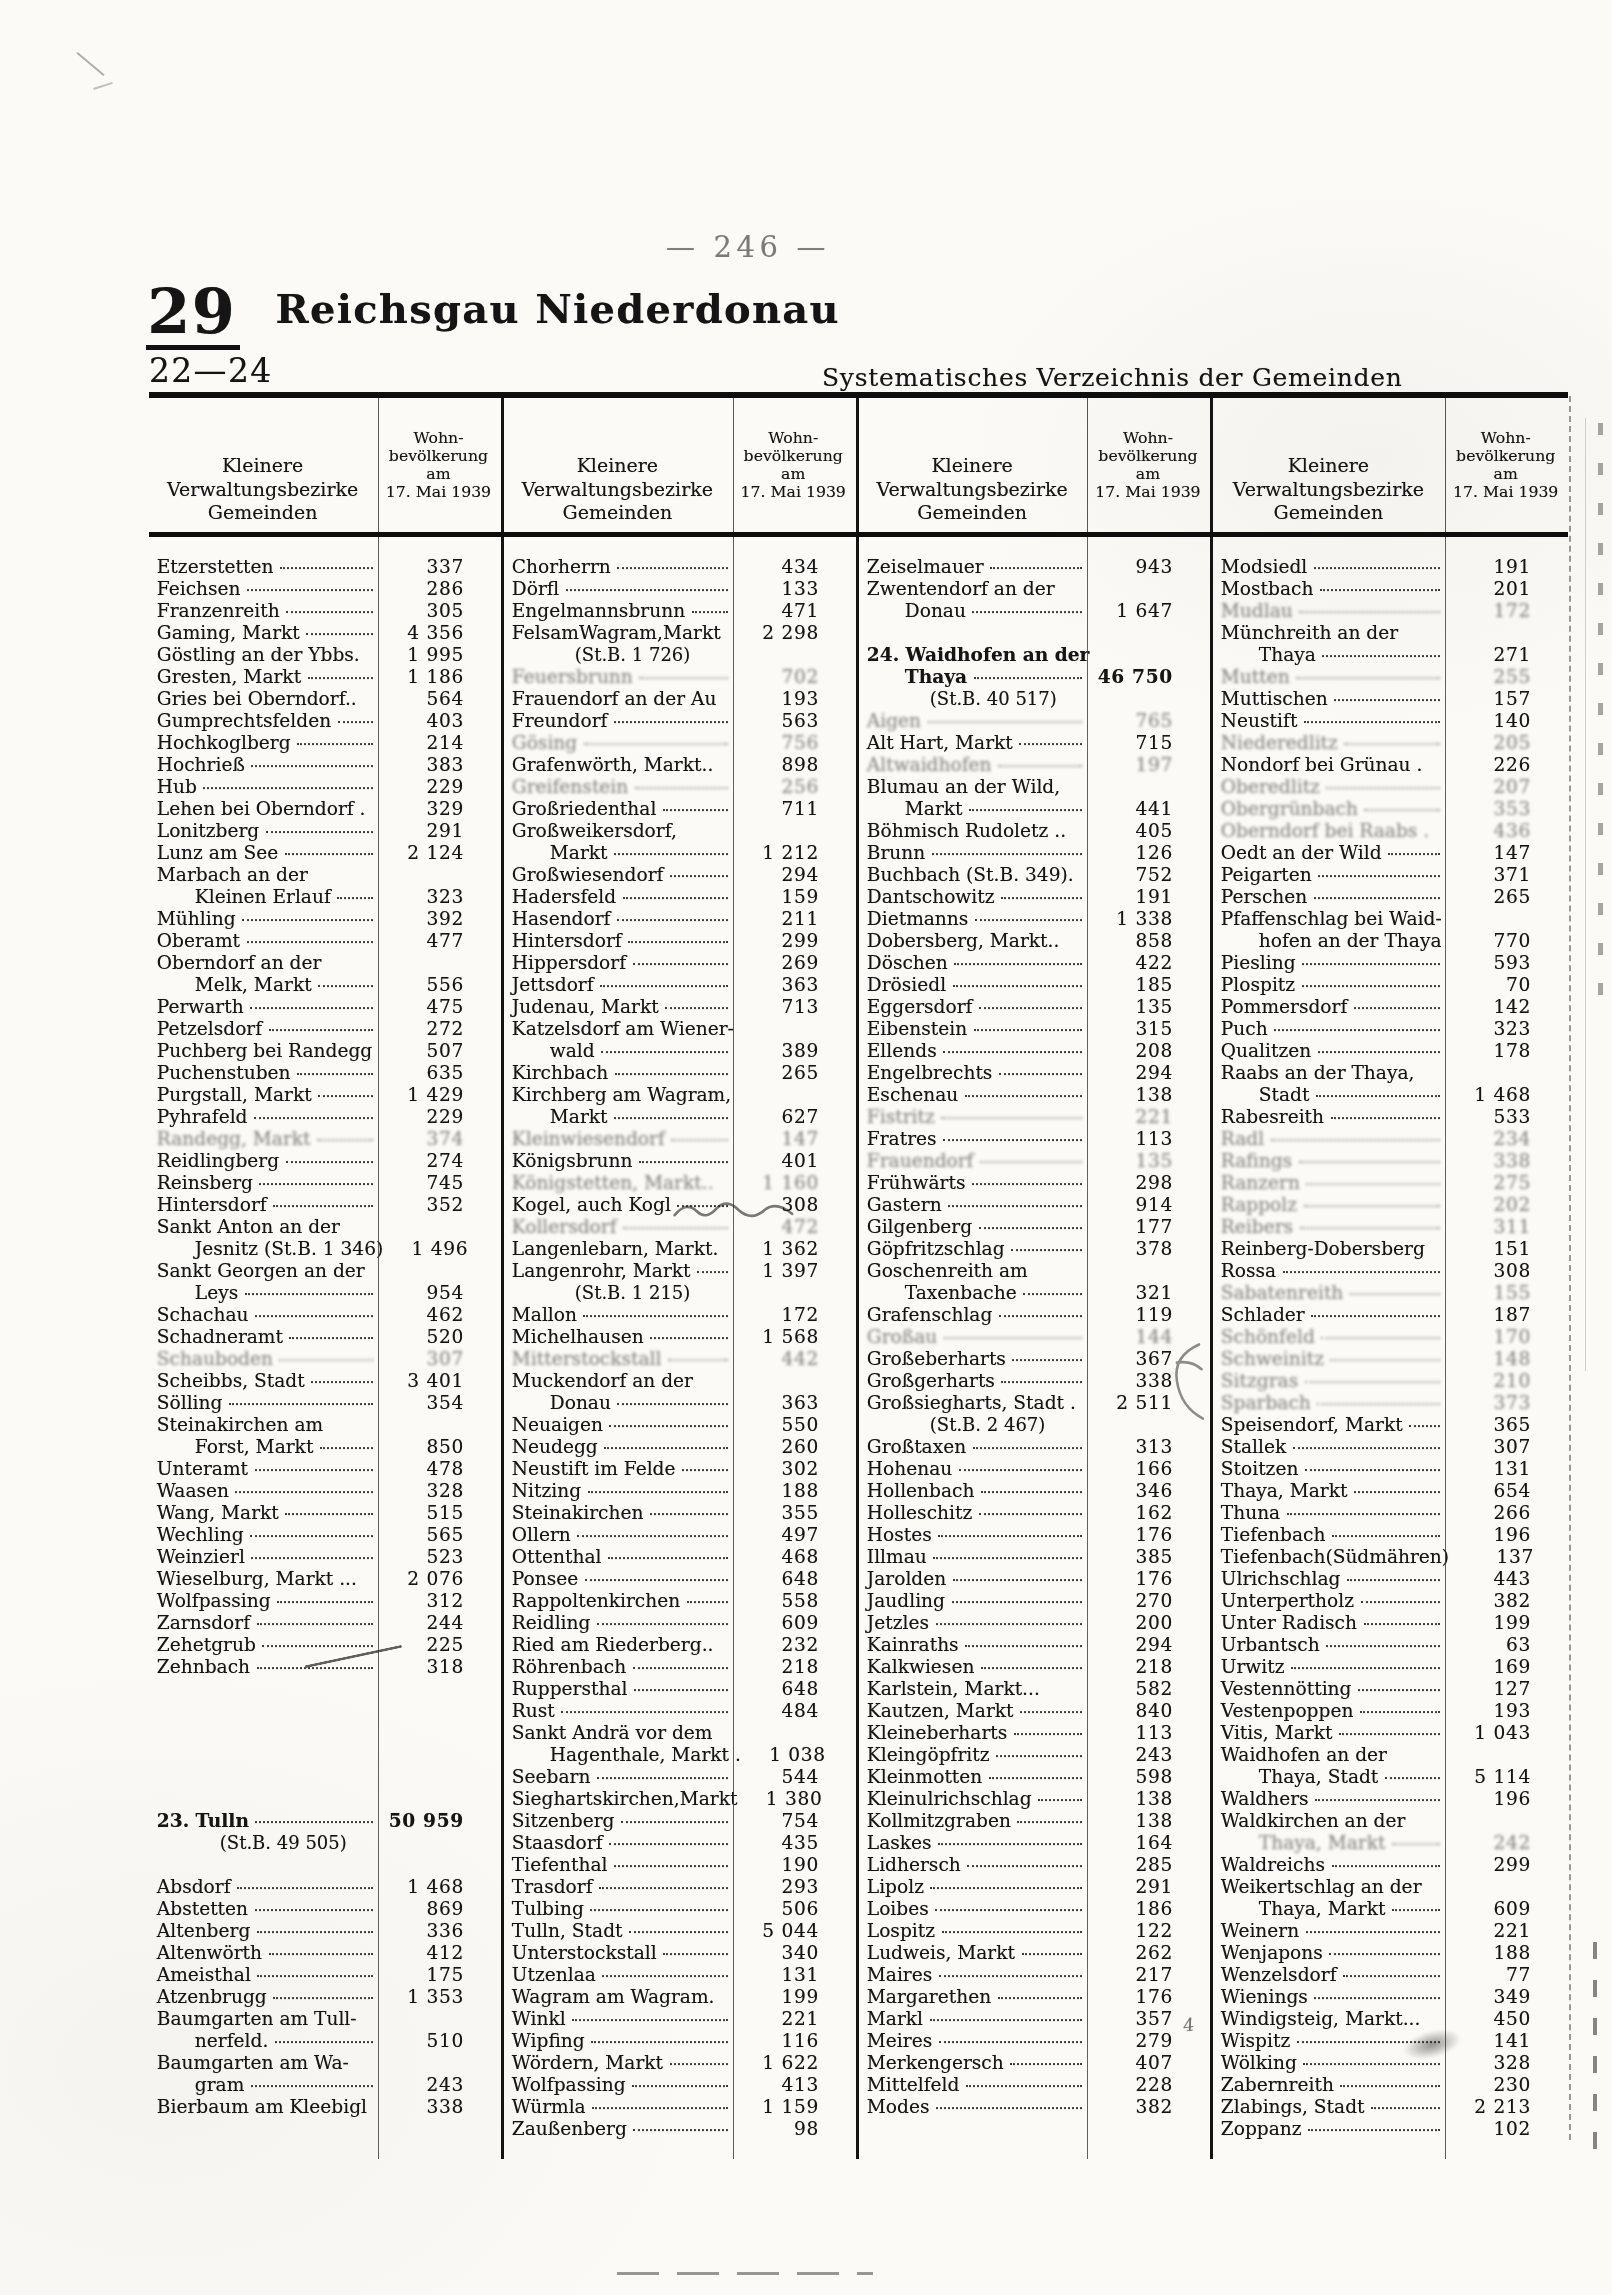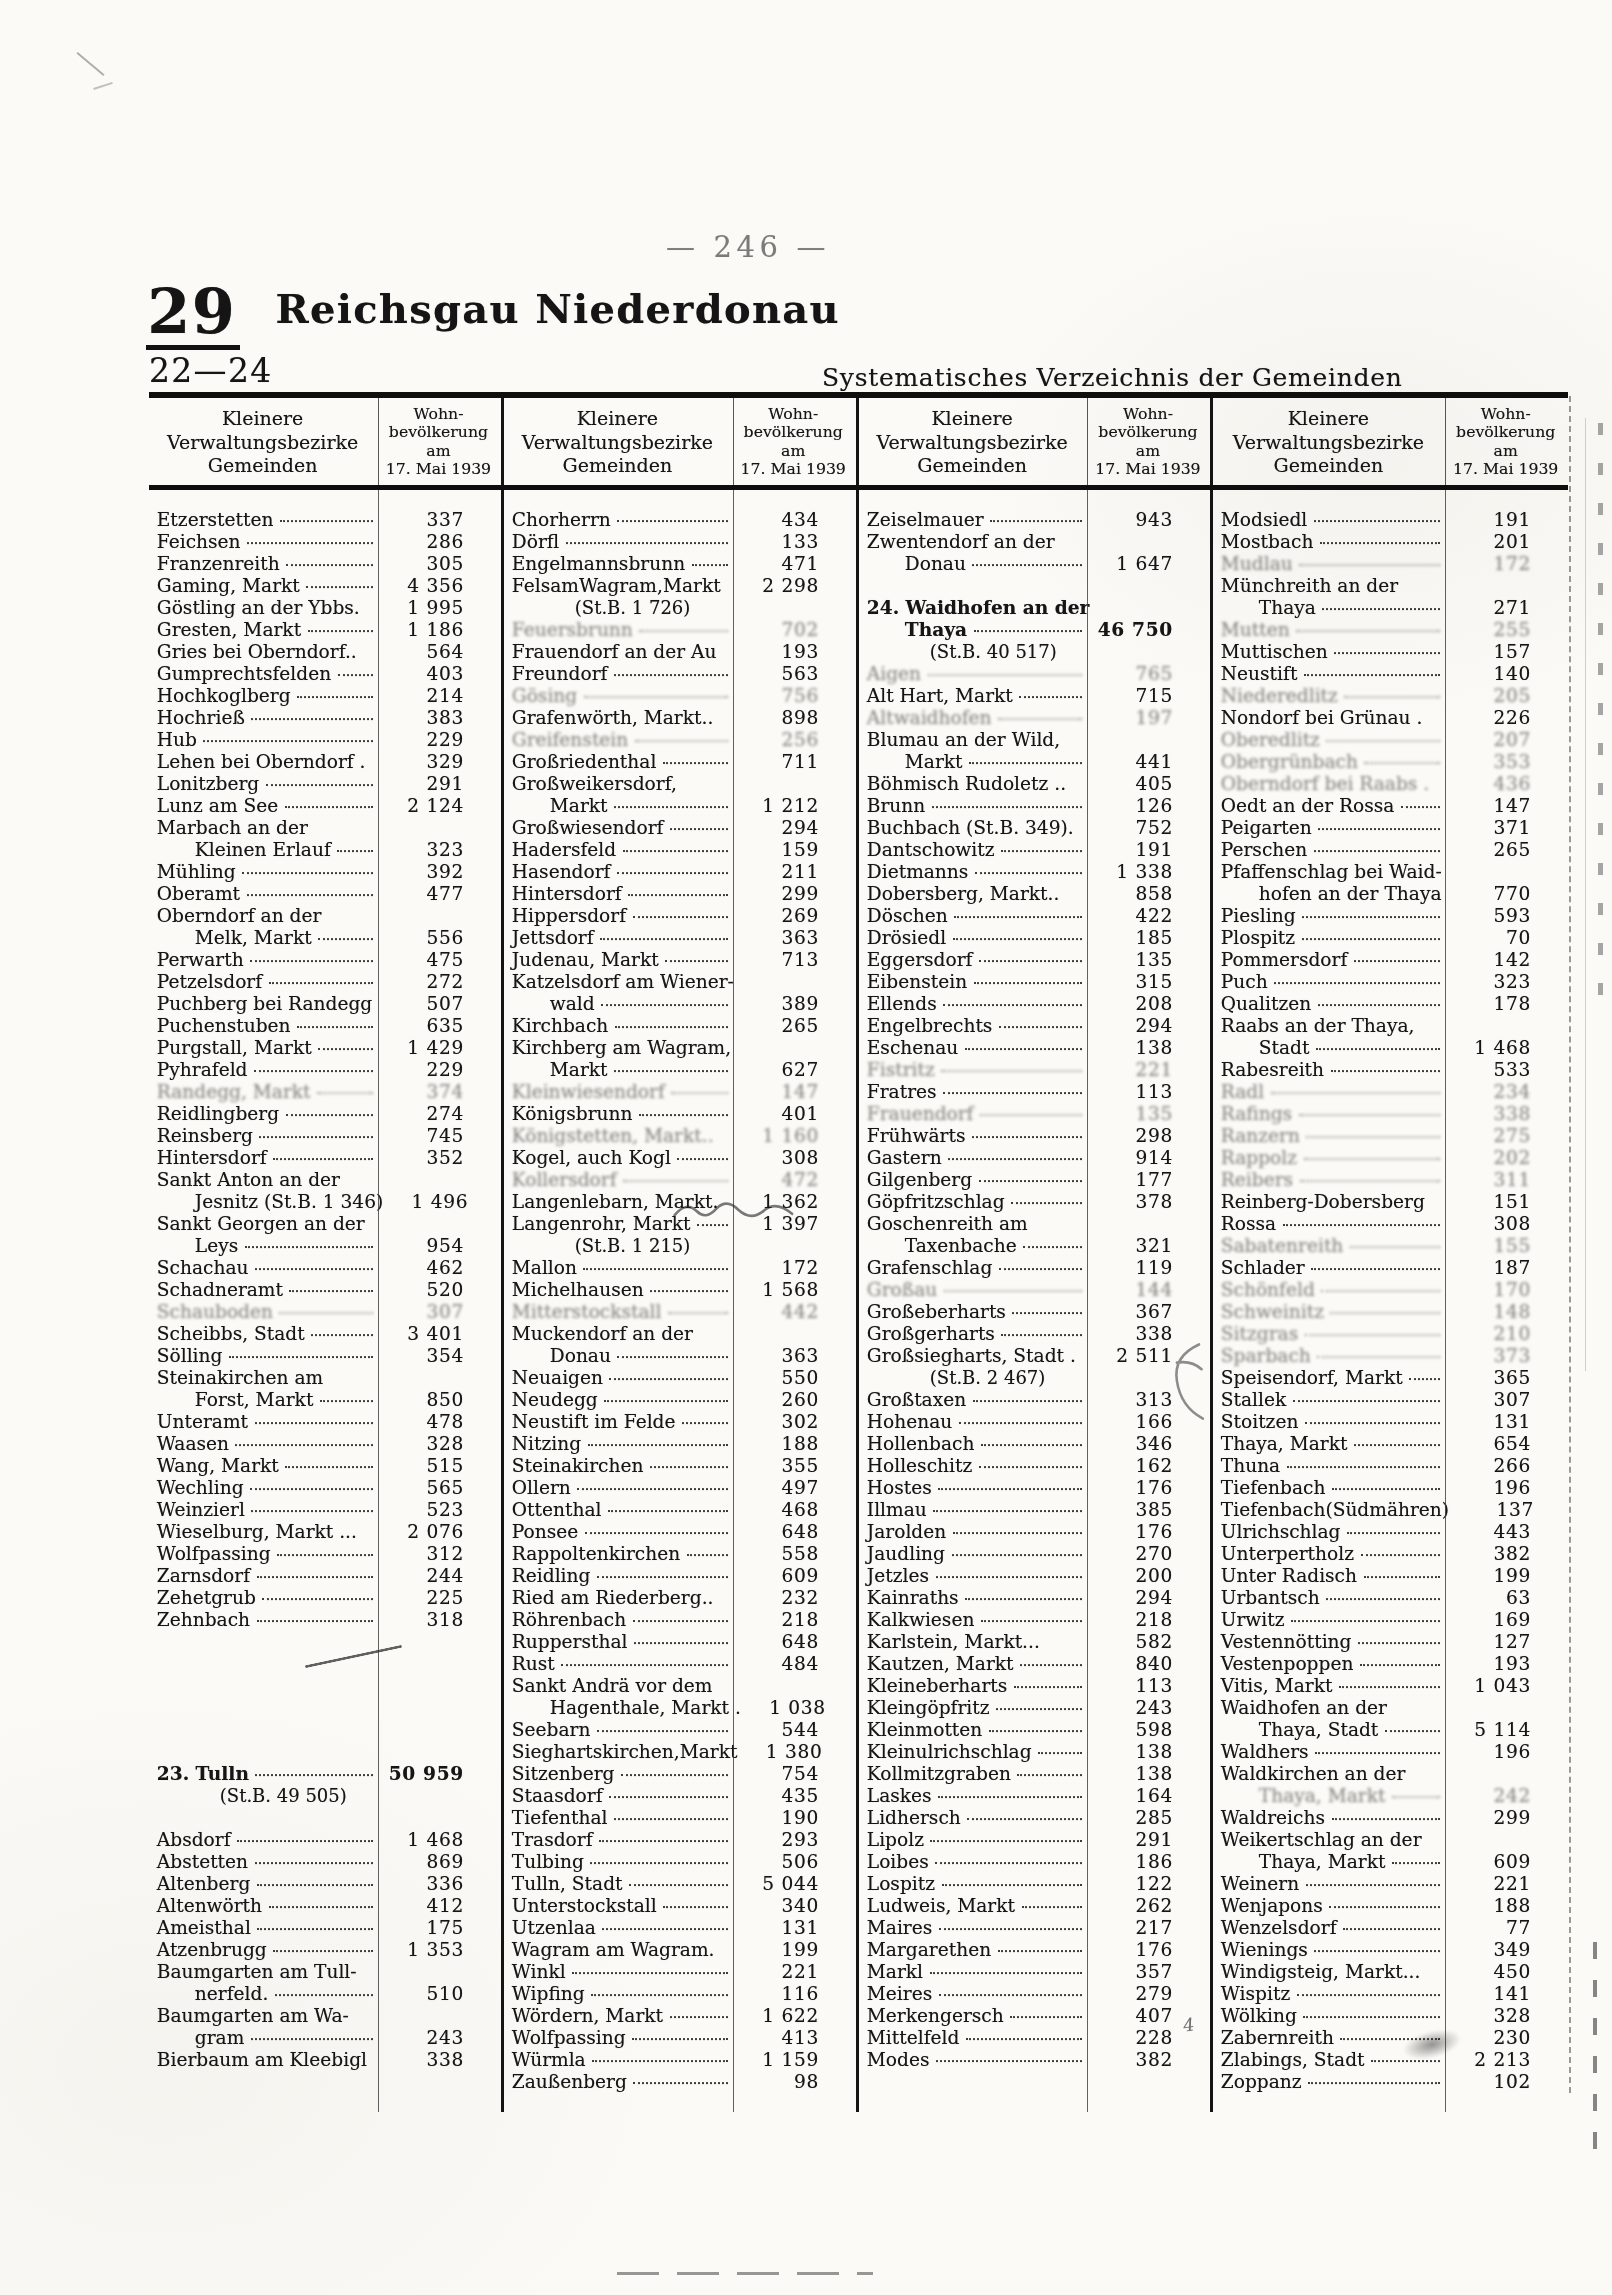--- a/index.html
+++ b/index.html
@@ -27,21 +27,21 @@
 
   .table{position:absolute;left:149px;top:392px;width:1419px;}
   .tbl-rightedge{position:absolute;right:-2.6px;top:3.9px;bottom:19.6px;width:0;
     border-left:2px dashed #4a4a4a;opacity:.55;}
 
   .thead{display:flex;border-top:6.5px solid #0e0e0e;border-bottom:5.9px solid #0e0e0e;}
   .pair-h{width:355px;box-sizing:border-box;position:relative;display:flex;align-items:center;}
   .pair-h:not(:last-child){border-right:3.3px solid #141414;}
   .pair-h::after{content:"";position:absolute;top:0;bottom:0;right:122px;width:0;
     border-left:1.3px solid #3a3a3a;opacity:.85;}
-  .hn{flex:1;text-align:center;font-size:19px;line-height:23.5px;padding:9.1px 2.6px 7.8px;}
+  .hn{flex:1;text-align:center;font-size:19px;line-height:23.5px;padding:9.1px 2.6px 7.8px;margin-top:47px;}
   .hp{width:122px;flex:none;text-align:center;font-size:15.7px;line-height:18.3px;padding:5.2px 1.3px;}
 
   .tbody{display:flex;}
   .pair{width:355px;box-sizing:border-box;position:relative;padding:18.3px 0 19.6px;}
   .pair:not(:last-child){border-right:3.3px solid #141414;}
   .pair::after{content:"";position:absolute;top:0;bottom:0;right:122px;width:0;
     border-left:1.3px solid #3a3a3a;opacity:.8;}
 
   .row{display:flex;align-items:baseline;height:22px;padding-left:7.8px;box-sizing:border-box;}
   .nm{font-size:18.6px;white-space:nowrap;}
@@ -1203,21 +1203,21 @@
           <span class="nm">Obergrünbach</span>
           <span class="lead"></span>
           <span class="val">353</span>
         </div>
         <div class="row g">
           <span class="nm">Oberndorf bei Raabs .</span>
           <span class="spacer"></span>
           <span class="val">436</span>
         </div>
         <div class="row">
-          <span class="nm">Oedt an der Rossa</span>
+          <span class="nm">Oedt an der Wild</span>
           <span class="lead"></span>
           <span class="val">147</span>
         </div>
         <div class="row">
           <span class="nm">Peigarten</span>
           <span class="lead"></span>
           <span class="val">371</span>
         </div>
         <div class="row">
           <span class="nm">Perschen</span>

